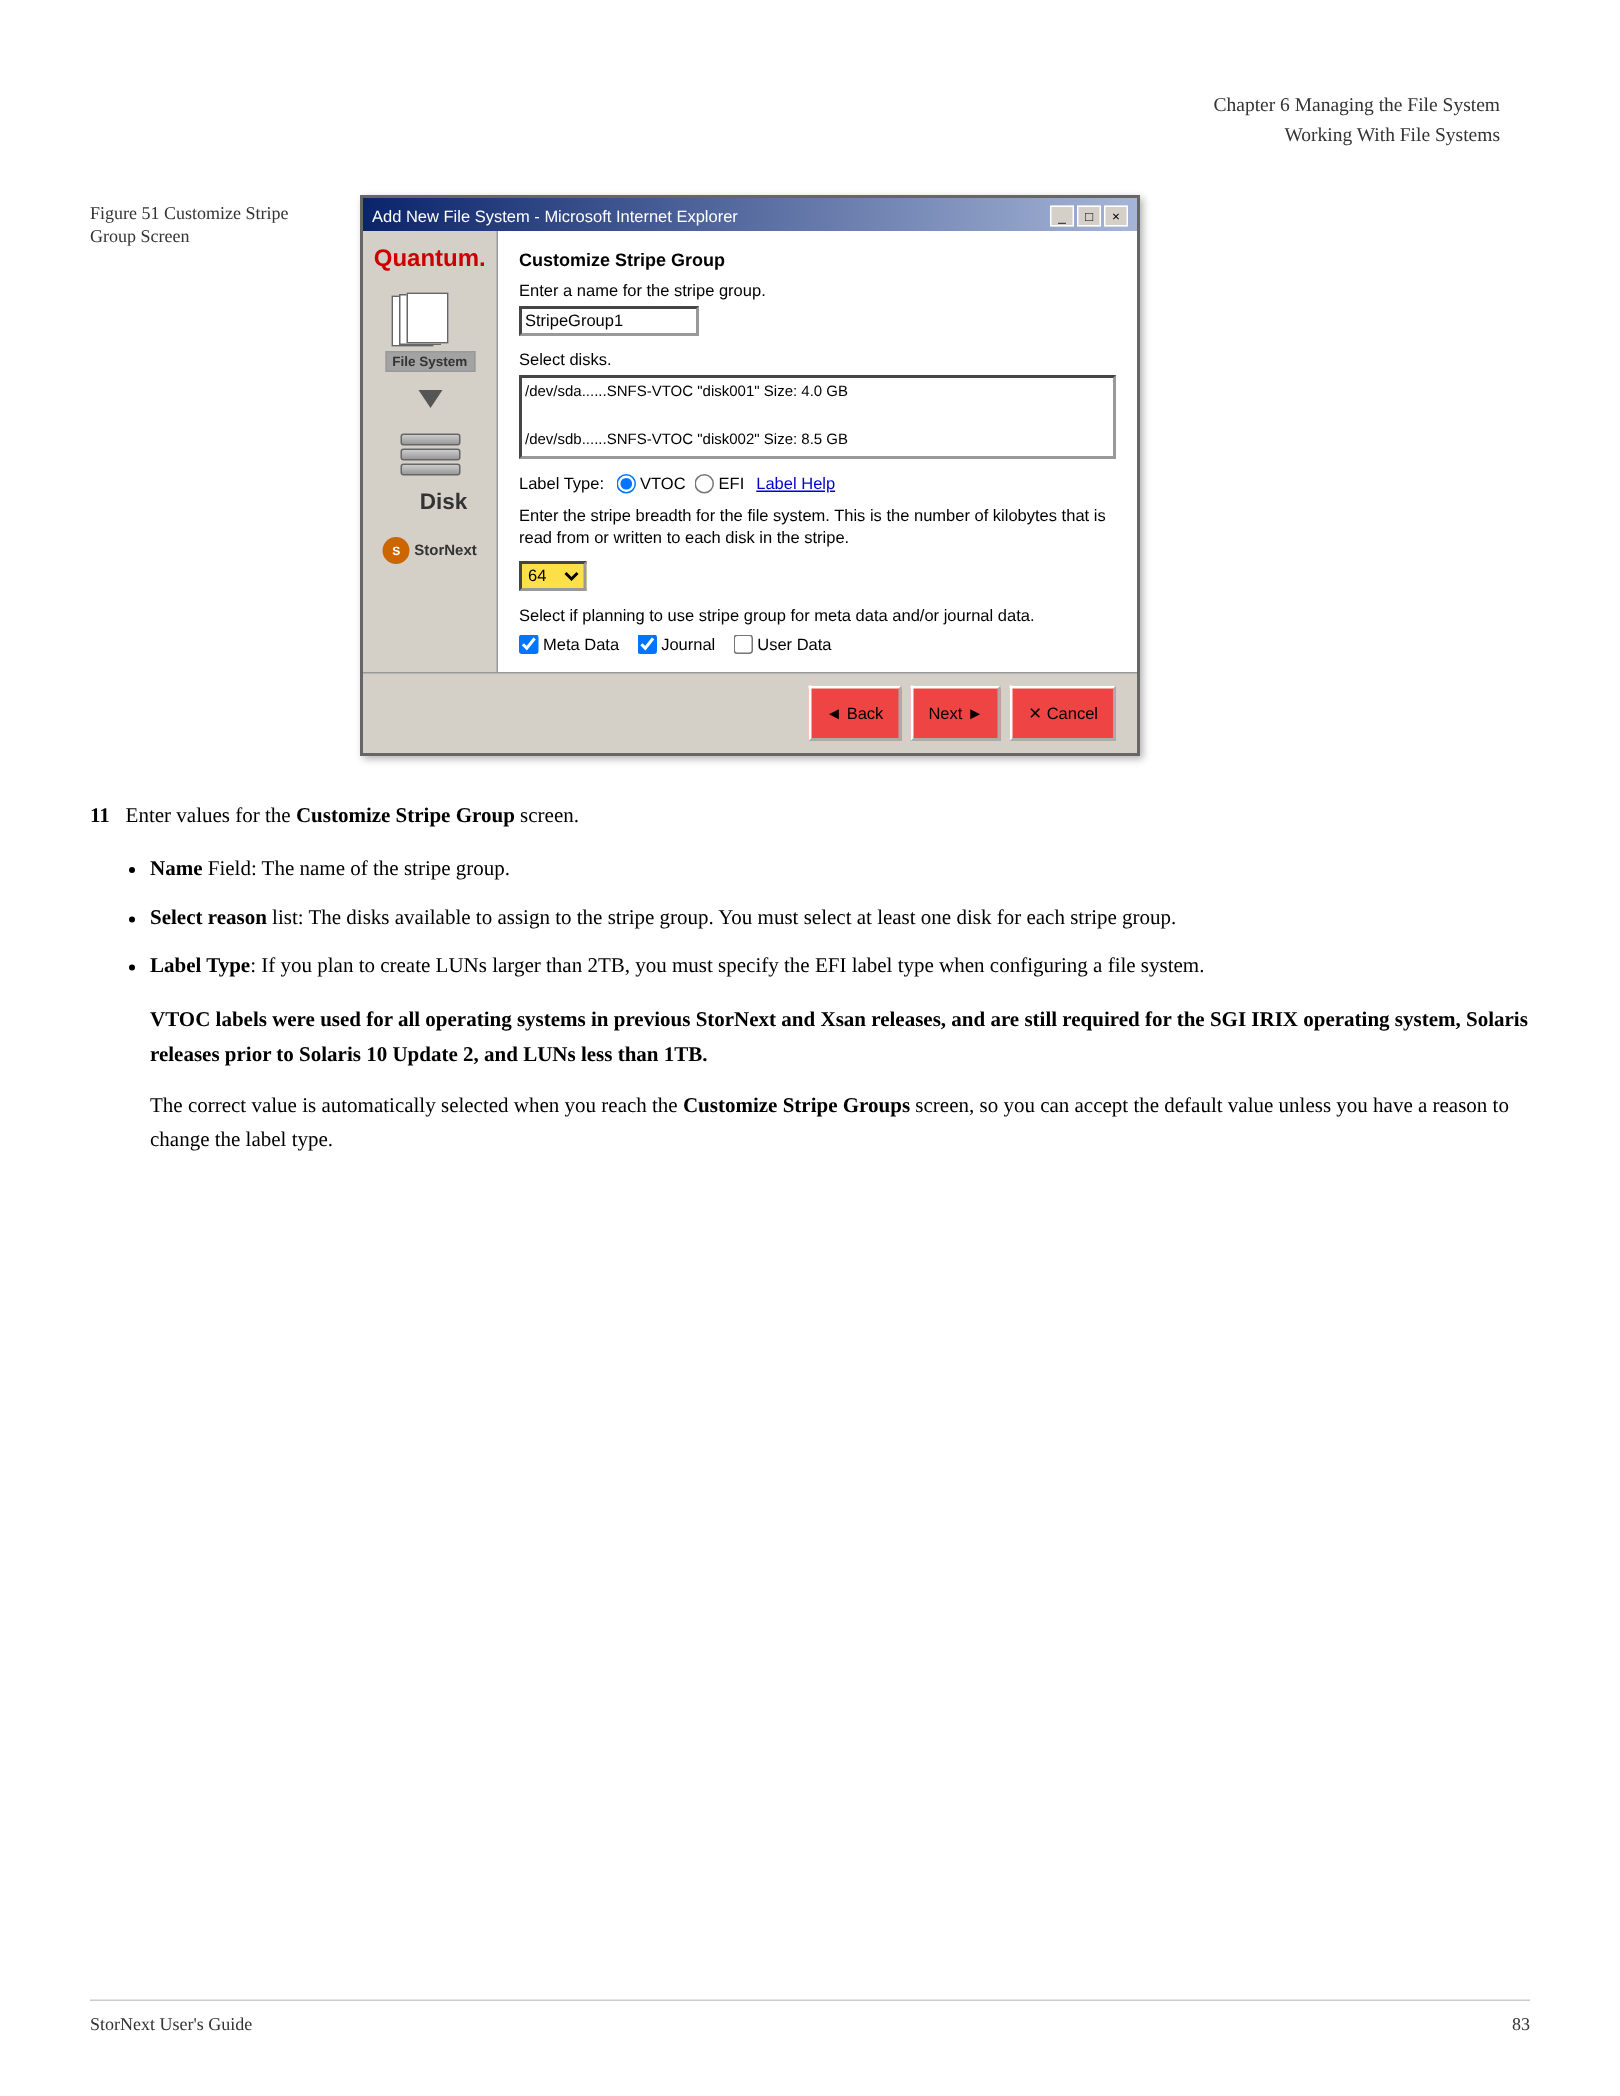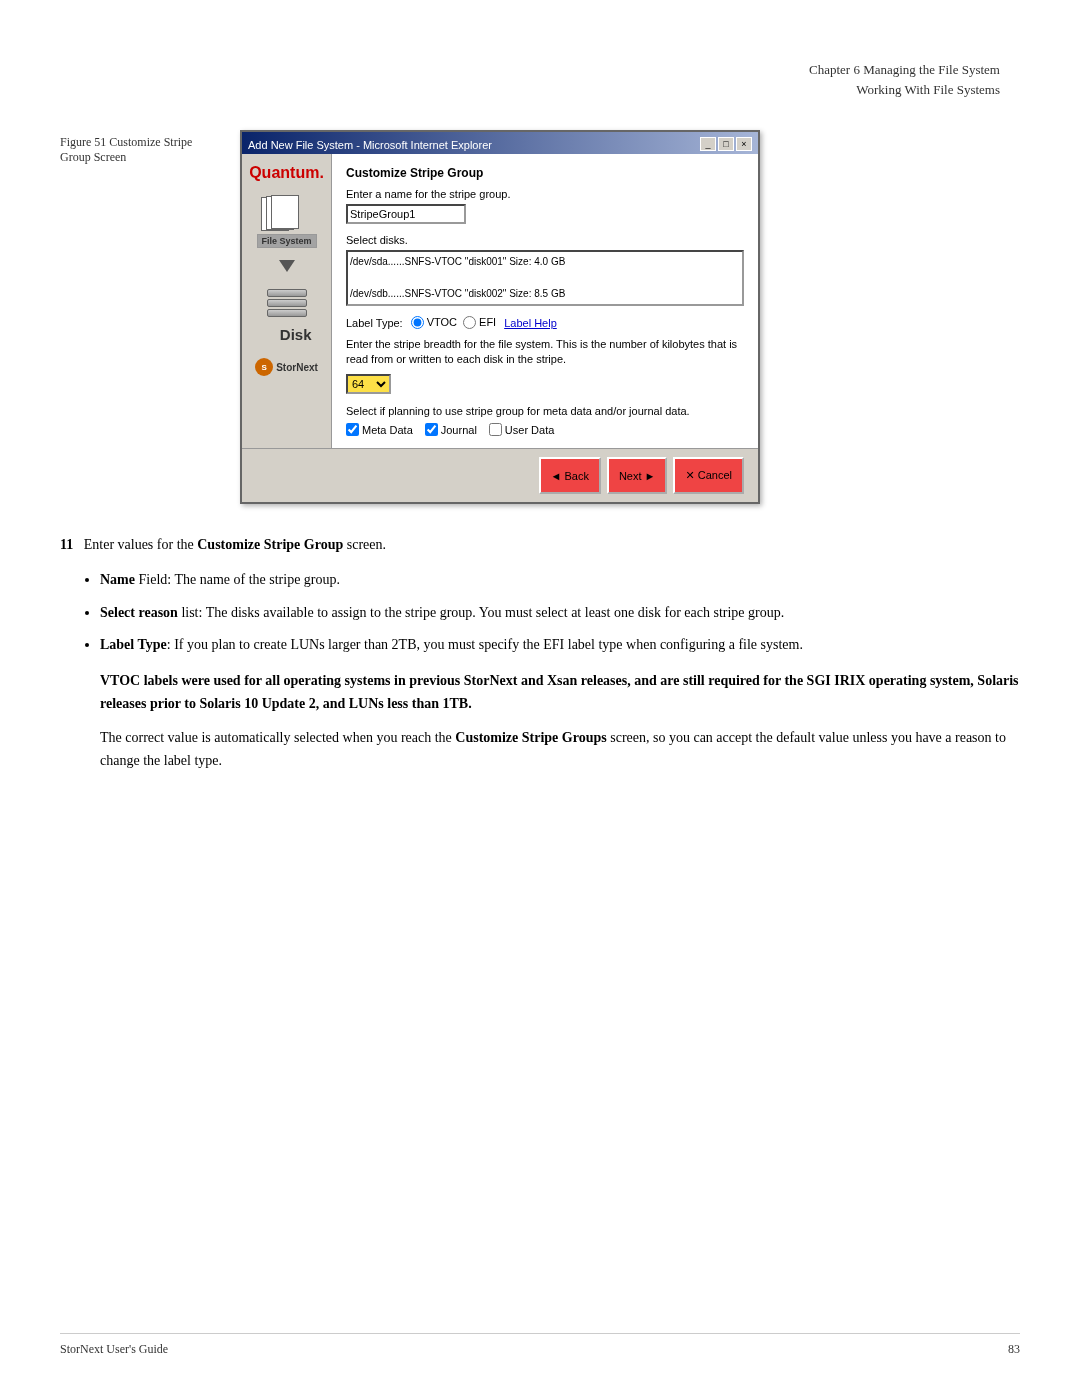--- a/index.html
+++ b/index.html
@@ -250,21 +250,21 @@
     }
 
     .radio-group {
       display: flex;
       align-items: center;
       gap: 6px;
     }
 
     .radio-option {
       display: flex;
-      align-items: flex-start;
+      align-items: center;
       gap: 3px;
     }
 
     .label-help-link {
       color: #0000cc;
       text-decoration: underline;
       cursor: pointer;
     }
 
     .stripe-breadth-text {

